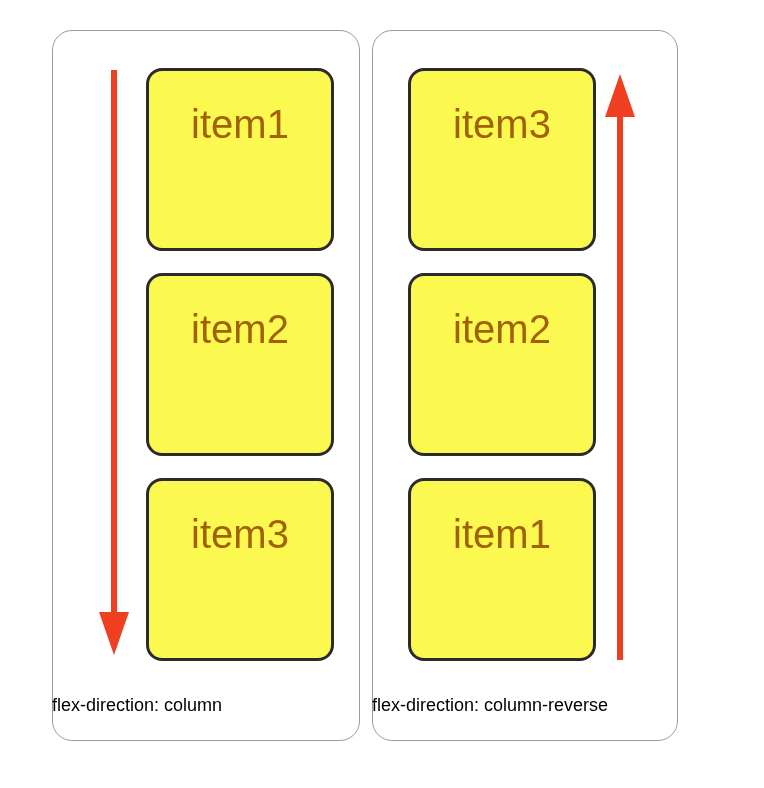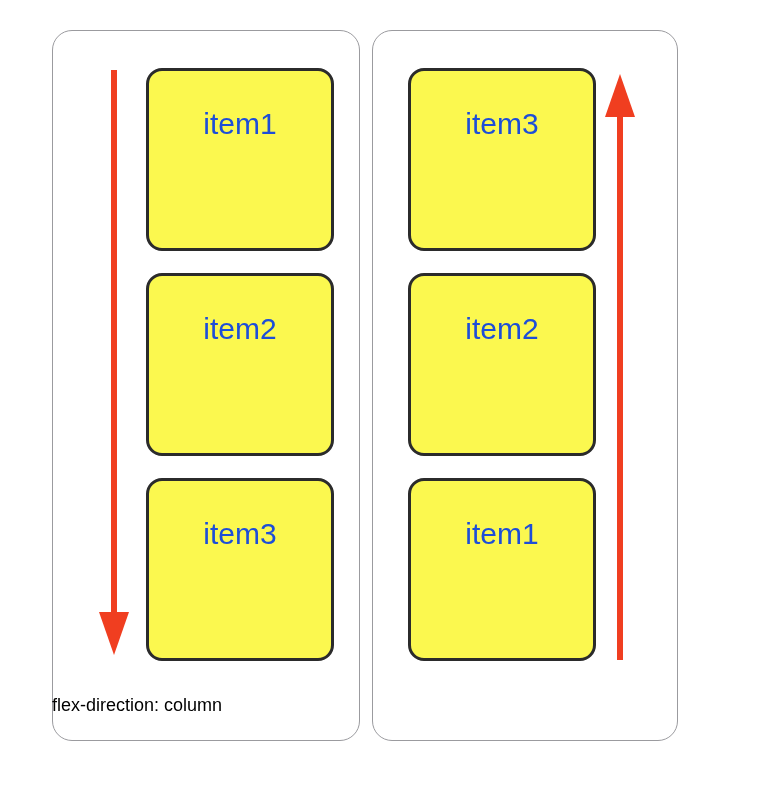--- a/index.html
+++ b/index.html
@@ -54,23 +54,23 @@
     border: 3px solid #2b2b2b;
     border-radius: 16px;
   }
 
   .item-label {
     position: absolute;
     left: 0;
     right: 0;
     top: 38px;
     text-align: center;
-    font-size: 30px;
+    font-size: 40px;
     line-height: 30px;
-    color: #1d4ed8;
+    color: #a16207;
     letter-spacing: 0px;
   }
 
   
   #box-l1 { left: 146px; top: 68px; }
   #box-l2 { left: 146px; top: 273px; }
   #box-l3 { left: 146px; top: 478px; }
 
   
   #box-r1 { left: 408px; top: 68px; }
@@ -131,20 +131,21 @@
   <div class="item-box" id="box-r1">
     <div class="item-label">item3</div>
   </div>
   <div class="item-box" id="box-r2">
     <div class="item-label">item2</div>
   </div>
   <div class="item-box" id="box-r3">
     <div class="item-label">item1</div>
   </div>
 
+  <div class="caption" id="caption-column-reverse">flex-direction: column-reverse</div>
 
   <svg class="arrow-svg" viewBox="0 0 764 788">
 
     <g>
       <line x1="114" y1="70" x2="114" y2="622" stroke="#F03E20" stroke-width="6"></line>
       <polygon points="114,655 99,612 129,612" fill="#F03E20"></polygon>
     </g>
 
     <g>
       <line x1="620" y1="660" x2="620" y2="108" stroke="#F03E20" stroke-width="6"></line>

